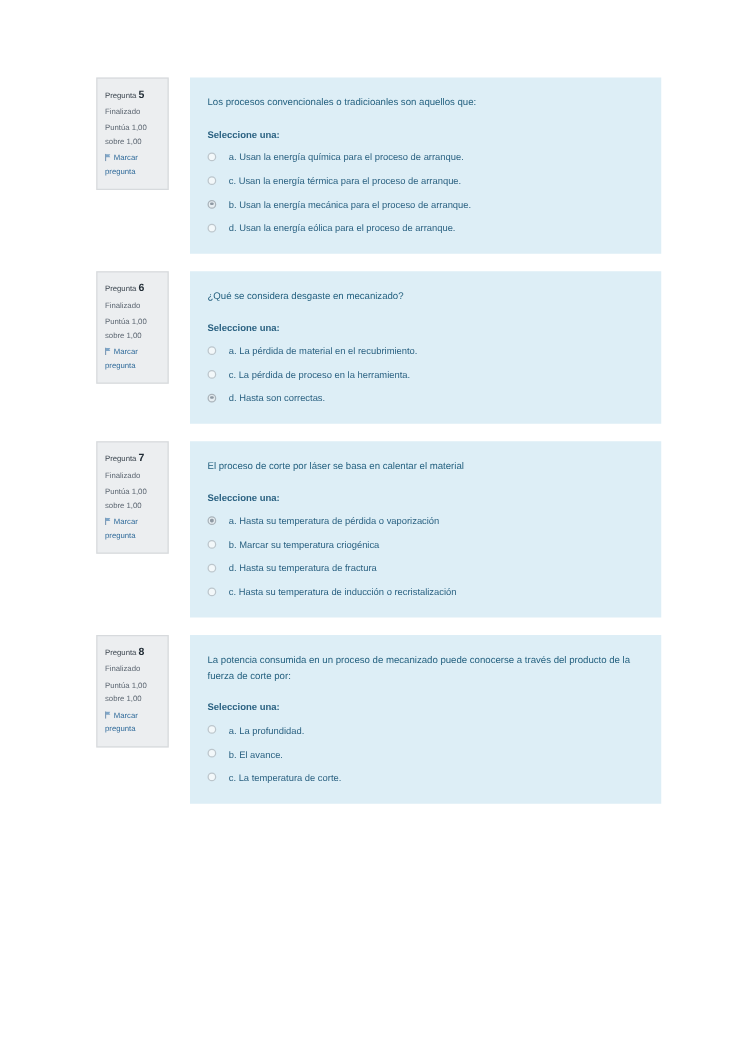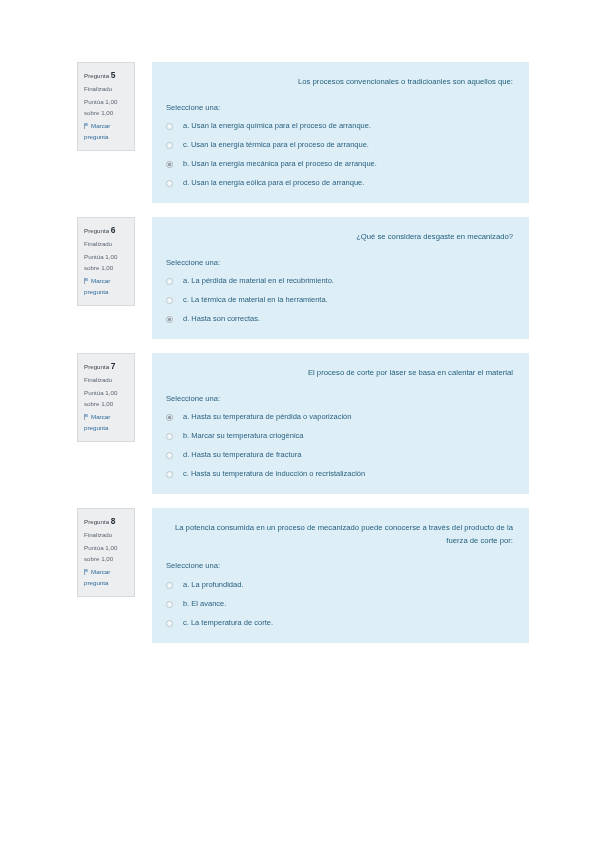--- a/index.html
+++ b/index.html
@@ -99,38 +99,38 @@
     color: #2b6282;
     font-size: 7.6px;
     line-height: 12.5px;
   }
 
   .qtext {
     color: #23607f;
     font-size: 7.7px;
     line-height: 12.6px;
     margin: 0 0 13px 0;
-    text-align: right;
   }
 
   .qprompt {
     color: #2b6282;
     font-size: 7.6px;
     margin: 0 0 6px 0;
+    font-weight: bold;
   }
 
   .answers {
     margin: 0;
     padding: 0;
     list-style: none;
   }
 
   .answer {
     display: flex;
-    align-items: center;
+    align-items: flex-start;
     margin-bottom: 8px;
     font-size: 7.5px;
     line-height: 11px;
     color: #2b6282;
   }
   .answer:last-child { margin-bottom: 0; }
 
   .radio {
     flex: 0 0 auto;
     width: 7px;
@@ -214,21 +214,21 @@
         <div class="qcontent">
           <p class="qtext">¿Qué se considera desgaste en mecanizado?</p>
           <p class="qprompt">Seleccione una:</p>
           <ul class="answers">
             <li class="answer">
               <span class="radio"></span>
               <span class="answer-label">a. La pérdida de material en el recubrimiento.</span>
             </li>
             <li class="answer">
               <span class="radio"></span>
-              <span class="answer-label">c. La térmica de material en la herramienta.</span>
+              <span class="answer-label">c. La pérdida de proceso en la herramienta.</span>
             </li>
             <li class="answer">
               <span class="radio selected"></span>
               <span class="answer-label">d. Hasta son correctas.</span>
             </li>
           </ul>
         </div>
       </div>
       <div class="qblock">
         <div class="qinfo">

